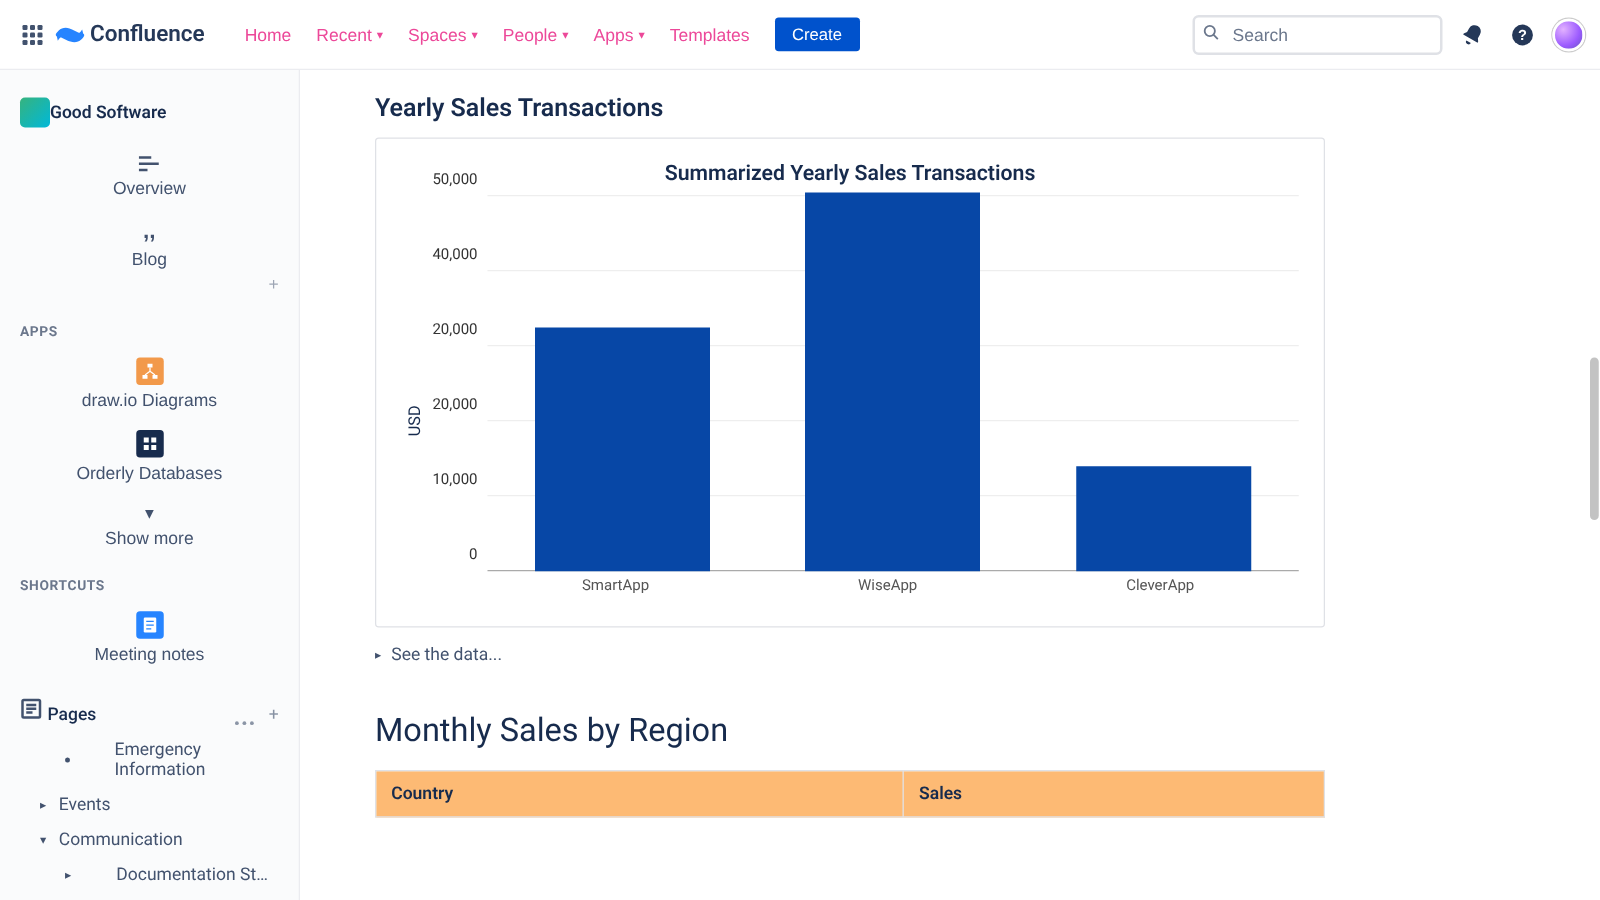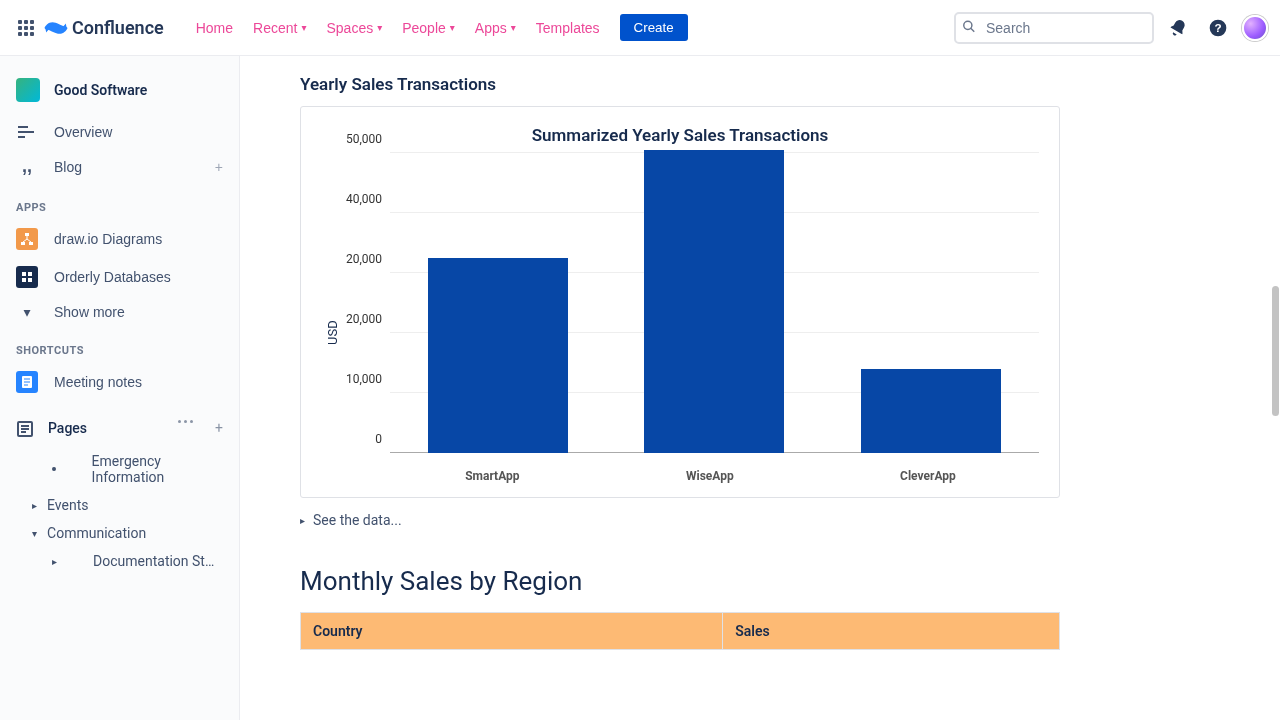--- a/index.html
+++ b/index.html
@@ -21,57 +21,57 @@
 .search-box input { width:100%; padding:6px 10px 6px 30px; border:2px solid #DFE1E6; border-radius:5px; font-size:14px; color:#6B778C; background:#fff;}
 .search-box input::placeholder{color:#6B778C;}
 .search-box .sicon { position:absolute; left:8px; top:50%; transform:translateY(-50%); color:#6B778C;}
 .icon-btn { width:32px; height:32px; display:flex; align-items:center; justify-content:center; border:none; background:none; cursor:pointer; border-radius:50%; color:#42526E;}
 .bell { transform: rotate(30deg); }
 .avatar { width:26px; height:26px; border-radius:50%; background: radial-gradient(circle at 30% 30%, #E2B1FF, #9C5BFF 60%, #6554C0); border:2px solid #fff; box-shadow:0 0 0 1px #ccc; cursor:pointer;}
 
 
 .layout { display:flex; height:calc(100% - 56px);}
 .sidebar { width:240px; border-right:1px solid #EBECF0; padding:16px 8px; overflow:hidden; background:#fafbfc;}
-.space-hdr { display:flex; align-items:center; gap:14px; padding:6px 8px 14px 8px;}
+.space-hdr { display:flex; align-items:center; padding:6px 8px 14px 8px;}
 .space-icon { width:24px; height:24px; border-radius:4px; background:linear-gradient(135deg,#36B37E,#00B8D9); }
 .space-title { font-weight:600; }
-.side-item { display:flex; align-items:center; gap:16px; padding:8px 8px; border:none; background:none; width:100%; text-align:right; color:#42526E; cursor:pointer; border-radius:3px; font-size:14px;}
+.side-item { display:flex; align-items:center; gap:4px; padding:8px 8px; border:none; background:none; width:100%; text-align:right; color:#42526E; cursor:pointer; border-radius:3px; font-size:14px;flex-direction:column;}
 .side-item .ic { width:22px; display:flex; align-items:center; justify-content:center; color:#42526E;}
 .side-item .plus { margin-left:auto; opacity:.5; }
 .side-section { font-size:11px; font-weight:700; letter-spacing:.5px; color:#6B778C; padding:16px 8px 6px 8px; }
 .app-ic { width:22px; height:22px; border-radius:3px; display:flex; align-items:center; justify-content:center;}
 .app-ic.orderly{ background:#172B4D; color:#fff;}
 .app-ic.drawio{ background:#F2994A; color:#fff; font-size:10px; font-weight:700;}
 .app-ic.meeting{ background:#2684FF;}
 .tree-item { display:flex; align-items:center; padding:6px 8px 6px 24px; cursor:pointer; border-radius:3px; font-size:14px; color:#42526E; gap:10px;}
 .tree-item.sub{ padding-left:44px;gap:36px;}
 .bullet{ width:4px; height:4px; background:#42526E; border-radius:50%;}
 .chev-t{ font-size:10px; color:#42526E;}
-.pages-row{display:flex; align-items:flex-start; padding:6px 8px; gap:14px; cursor:pointer;}
+.pages-row{display:flex; align-items:flex-end; padding:6px 8px; gap:4px; cursor:pointer;}
 .pages-row .more{margin-left:auto; display:flex; gap:3px; opacity:.6;}
 .pages-row .more span{width:3px;height:3px;background:#42526E;border-radius:50%;}
 .pages-row .plus{opacity:.5;}
 .hr-sp{height:1px; background:transparent; margin:6px 0;}
 
 
 .main { flex:1; padding: 18px 40px 0 60px; overflow:hidden; position:relative;}
-h2.hd { font-size:17px; font-weight:600; margin-bottom:12px;}
+h2.hd { font-size:20px; font-weight:600; margin-bottom:12px;}
 .chart-box { border:1px solid #DFE1E6; border-radius:3px; padding:18px 20px 14px 20px; width:760px;}
 .chart-title { text-align:center; font-weight:600; font-size:17px; margin-bottom:8px;}
 .chart-area { display:flex; }
 .ylabel { writing-mode:vertical-rl; transform:rotate(180deg); text-align:center; font-size:13px; color:#172B4D; padding:0 4px 30px 0;}
 .plot { flex:1; position:relative; height:330px; }
 .yticks { position:absolute; left:0; top:0; bottom:30px; width:46px;}
 .ytick { position:absolute; right:4px; font-size:12px; color:#333; transform:translateY(-50%);}
 .grid { position:absolute; left:50px; right:0; top:0; bottom:30px;}
 .gline { position:absolute; left:0; right:0; height:1px; background:#EEE;}
 .gline.axis{ background:#aaa;}
 .bars { position:absolute; left:50px; right:0; top:0; bottom:30px; display:flex; align-items:flex-end; justify-content:space-around;}
 .bar { width:140px; background:#0747A6; }
-.xcats { position:absolute; left:42px; right:0; bottom:0; height:26px; display:flex; justify-content:space-around; align-items:flex-end; font-size:12px; color:#555;font-weight:bold;}
+.xcats { position:absolute; left:42px; right:0; bottom:0; height:26px; display:flex; justify-content:space-around; align-items:flex-start; font-size:12px; color:#555;}
 .seedata { display:flex; align-items:center; gap:8px; color:#42526E; margin-top:14px; cursor:pointer;}
 h2.hd2 { font-size:26px; font-weight:400; margin-top:38px; margin-bottom:16px;}
 .tbl { width:760px; border-collapse:collapse;}
 .tbl th{ text-align:left; font-weight:600; background:#fdba74; border:1px solid #DFE1E6; padding:10px 12px;}
 .scroll-ind { position:absolute; right:1px; top:230px; width:7px; height:130px; background:#aaa; border-radius:4px; opacity:.7;}
 .truncate{white-space:nowrap; overflow:hidden; text-overflow:ellipsis; max-width:160px;}
 </style>
 </head>
 <body>
 

